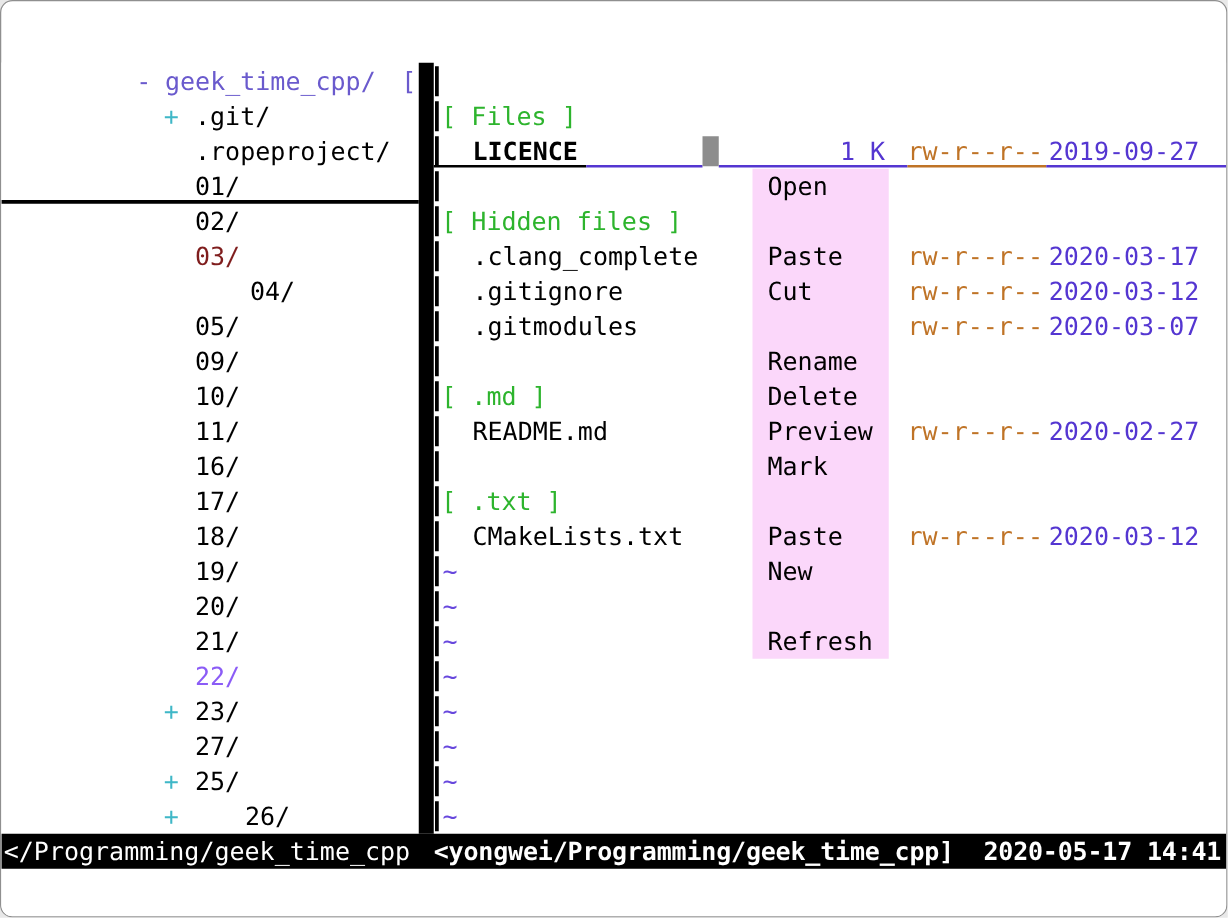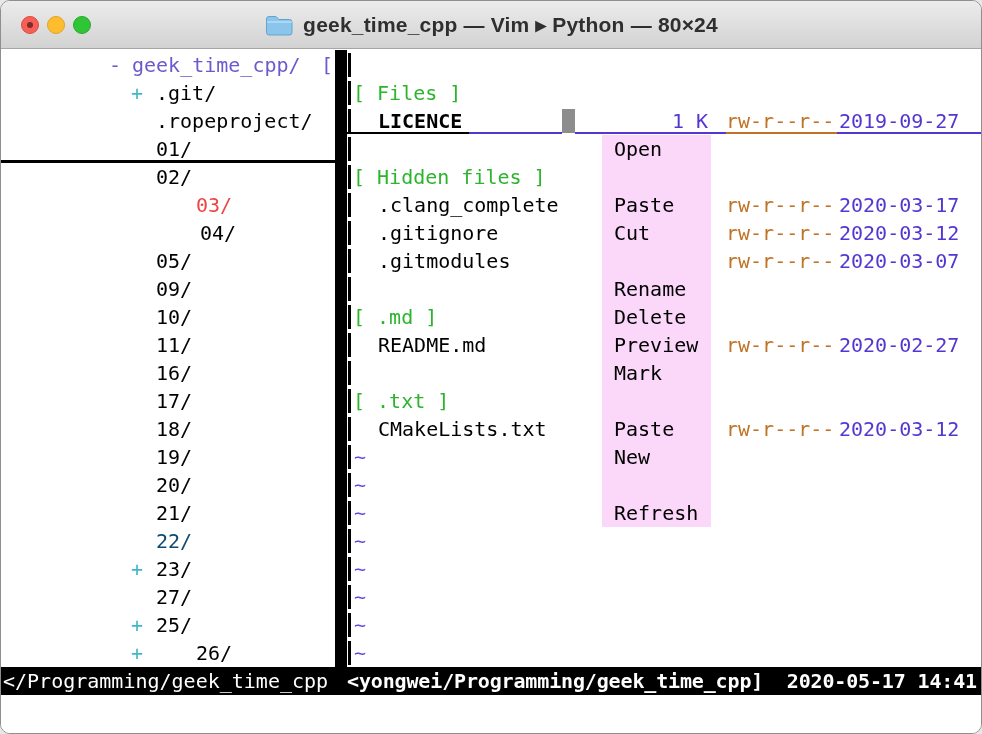--- a/index.html
+++ b/index.html
@@ -29,36 +29,20 @@
   .term{
     position:absolute;left:0;top:49px;right:0;bottom:0;background:#fff;
     font-size:20px;color:#000;overflow:hidden;
   }
   .term div,.term span{position:absolute;white-space:pre;line-height:28px;}
 </style>
 </head>
 <body>
 
 <div class="window">
-  <div class="titlebar">
-    <div class="traffic">
-      <span class="tl red">
-          <i class="dot"></i>
-        </span>
-      <span class="tl yellow"></span>
-      <span class="tl green"></span>
-    </div>
-    <div class="titlegroup">
-      <svg width="30" height="25" viewBox="0 0 30 25">
-        <path d="M2.5 7 q0-2.5 2.5-2.5 h7 l3 3 h10.5 q2.5 0 2.5 2.5 v10.5 q0 2.5-2.5 2.5 H5 q-2.5 0-2.5-2.5 Z" fill="#8cc5eb" stroke="#62a3d0" stroke-width="1"></path>
-        <path d="M3 10 h25" stroke="#b4dcf4" stroke-width="1.4" fill="none"></path>
-      </svg>
-      <span class="titletext">geek_time_cpp — Vim ▸ Python — 80×24</span>
-    </div>
-  </div>
   <div class="term" id="term">
       <div style="left: 334px; top: 0px; width: 12px; height: 617px; background: rgb(0, 0, 0);"></div>
       <div style="left: 347px; top: 3px; width: 3px; height: 24px; background: rgb(0, 0, 0);"></div>
       <div style="left: 347px; top: 31px; width: 3px; height: 24px; background: rgb(0, 0, 0);"></div>
       <div style="left: 347px; top: 59px; width: 3px; height: 24px; background: rgb(0, 0, 0);"></div>
       <div style="left: 347px; top: 87px; width: 3px; height: 24px; background: rgb(0, 0, 0);"></div>
       <div style="left: 347px; top: 115px; width: 3px; height: 24px; background: rgb(0, 0, 0);"></div>
       <div style="left: 347px; top: 143px; width: 3px; height: 24px; background: rgb(0, 0, 0);"></div>
       <div style="left: 347px; top: 171px; width: 3px; height: 24px; background: rgb(0, 0, 0);"></div>
       <div style="left: 347px; top: 199px; width: 3px; height: 24px; background: rgb(0, 0, 0);"></div>
@@ -75,33 +59,33 @@
       <div style="left: 347px; top: 507px; width: 3px; height: 24px; background: rgb(0, 0, 0);"></div>
       <div style="left: 347px; top: 535px; width: 3px; height: 24px; background: rgb(0, 0, 0);"></div>
       <div style="left: 347px; top: 563px; width: 3px; height: 24px; background: rgb(0, 0, 0);"></div>
       <div style="left: 347px; top: 591px; width: 3px; height: 24px; background: rgb(0, 0, 0);"></div>
       <div style="left: 0px; top: 1px; width: 334px; height: 28px;"><span style="left: 108px; top: 0px; width: auto; height: auto; color: rgb(106, 90, 205);">-</span><span style="left: 131px; top: 0px; width: auto; height: auto; color: rgb(106, 90, 205);">geek_time_cpp/</span><span style="left: 320px; top: 0px; width: auto; height: auto; color: rgb(106, 90, 205);">[</span></div>
       <div style="left: 0px; top: 29px; width: 334px; height: 28px;"><span style="left: 130px; top: 0px; width: auto; height: auto; color: rgb(63, 183, 199);">+</span><span style="left: 155px; top: 0px; width: auto; height: auto; color: rgb(0, 0, 0);">.git/</span></div>
       <div style="left: 0px; top: 57px; width: 334px; height: 28px;"><span style="left: 155px; top: 0px; width: auto; height: auto; color: rgb(0, 0, 0);">.ropeproject/</span></div>
       <div style="left: 0px; top: 85px; width: 334px; height: 28px;"><span style="left: 155px; top: 0px; width: auto; height: auto; color: rgb(0, 0, 0);">01/</span></div>
       <div style="left: 0px; top: 110px; width: 334px; height: 2.5px; background: rgb(0, 0, 0);"></div>
       <div style="left: 0px; top: 113px; width: 334px; height: 28px;"><span style="left: 155px; top: 0px; width: auto; height: auto; color: rgb(0, 0, 0);">02/</span></div>
-      <div style="left: 0px; top: 141px; width: 334px; height: 28px;"><span style="left: 155px; top: 0px; width: auto; height: auto; color: #ef4444; margin-left: 40px;">03/</span></div>
+      <div style="left: 0px; top: 141px; width: 334px; height: 28px;"><span style="left: 155px; top: 0px; width: auto; height: auto; color: #7f1d1d;">03/</span></div>
       <div style="left: 0px; top: 169px; width: 334px; height: 28px;"><span style="left: 155px; top: 0px; width: auto; height: auto; color: rgb(0, 0, 0); margin-left: 44px;">04/</span></div>
       <div style="left: 0px; top: 197px; width: 334px; height: 28px;"><span style="left: 155px; top: 0px; width: auto; height: auto; color: rgb(0, 0, 0);">05/</span></div>
       <div style="left: 0px; top: 225px; width: 334px; height: 28px;"><span style="left: 155px; top: 0px; width: auto; height: auto; color: rgb(0, 0, 0);">09/</span></div>
       <div style="left: 0px; top: 253px; width: 334px; height: 28px;"><span style="left: 155px; top: 0px; width: auto; height: auto; color: rgb(0, 0, 0); text-align: right;">10/</span></div>
       <div style="left: 0px; top: 281px; width: 334px; height: 28px;"><span style="left: 155px; top: 0px; width: auto; height: auto; color: rgb(0, 0, 0);">11/</span></div>
       <div style="left: 0px; top: 309px; width: 334px; height: 28px;"><span style="left: 155px; top: 0px; width: auto; height: auto; color: rgb(0, 0, 0);">16/</span></div>
       <div style="left: 0px; top: 337px; width: 334px; height: 28px;"><span style="left: 155px; top: 0px; width: auto; height: auto; color: rgb(0, 0, 0);">17/</span></div>
       <div style="left: 0px; top: 365px; width: 334px; height: 28px;"><span style="left: 155px; top: 0px; width: auto; height: auto; color: rgb(0, 0, 0);">18/</span></div>
       <div style="left: 0px; top: 393px; width: 334px; height: 28px;"><span style="left: 155px; top: 0px; width: auto; height: auto; color: rgb(0, 0, 0);">19/</span></div>
       <div style="left: 0px; top: 421px; width: 334px; height: 28px;"><span style="left: 155px; top: 0px; width: auto; height: auto; color: rgb(0, 0, 0);">20/</span></div>
       <div style="left: 0px; top: 449px; width: 334px; height: 28px;"><span style="left: 155px; top: 0px; width: auto; height: auto; color: rgb(0, 0, 0);">21/</span></div>
-      <div style="left: 0px; top: 477px; width: 334px; height: 28px;"><span style="left: 155px; top: 0px; width: auto; height: auto; color: #0c4a6e;">22/</span></div>
+      <div style="left: 0px; top: 477px; width: 334px; height: 28px;"><span style="left: 155px; top: 0px; width: auto; height: auto; color: #8b5cf6;">22/</span></div>
       <div style="left: 0px; top: 505px; width: 334px; height: 28px;"><span style="left: 130px; top: 0px; width: auto; height: auto; color: rgb(63, 183, 199);">+</span><span style="left: 155px; top: 0px; width: auto; height: auto; color: rgb(0, 0, 0);">23/</span></div>
       <div style="left: 0px; top: 533px; width: 334px; height: 28px;"><span style="left: 155px; top: 0px; width: auto; height: auto; color: rgb(0, 0, 0);">27/</span></div>
       <div style="left: 0px; top: 561px; width: 334px; height: 28px;"><span style="left: 130px; top: 0px; width: auto; height: auto; color: rgb(63, 183, 199);">+</span><span style="left: 155px; top: 0px; width: auto; height: auto; color: rgb(0, 0, 0);">25/</span></div>
       <div style="left: 0px; top: 589px; width: 334px; height: 28px;"><span style="left: 130px; top: 0px; width: auto; height: auto; color: rgb(63, 183, 199);">+</span><span style="left: 155px; top: 0px; width: auto; height: auto; color: rgb(0, 0, 0); margin-left: 40px;">26/</span></div>
       <span style="left: 352px; top: 29px; width: auto; height: 28px; color: rgb(45, 180, 45); text-align: right;">[ Files ]</span>
       <div style="left: 346px; top: 57px; width: 634px; height: 28px;"><span style="left: 31px; top: 0px; width: auto; height: auto; color: rgb(0, 0, 0); font-weight: bold;">LICENCE</span><span style="left: 325px; top: 0px; width: auto; height: auto; color: rgb(84, 54, 209);">1 K</span><span style="left: 379px; top: 0px; width: auto; height: auto; color: rgb(191, 115, 38);">rw-r--r--</span><span style="left: 492px; top: 0px; width: auto; height: auto; color: rgb(84, 54, 209);">2019-09-27</span></div>
       <span style="left: 352px; top: 113px; width: auto; height: 28px; color: rgb(45, 180, 45);">[ Hidden files ]</span>
       <div style="left: 346px; top: 141px; width: 634px; height: 28px;"><span style="left: 31px; top: 0px; width: auto; height: auto; color: rgb(0, 0, 0); font-weight: normal;">.clang_complete</span><span style="left: 379px; top: 0px; width: auto; height: auto; color: rgb(191, 115, 38);">rw-r--r--</span><span style="left: 492px; top: 0px; width: auto; height: auto; color: rgb(84, 54, 209);">2020-03-17</span></div>
       <div style="left: 346px; top: 169px; width: 634px; height: 28px;"><span style="left: 31px; top: 0px; width: auto; height: auto; color: rgb(0, 0, 0); font-weight: normal;">.gitignore</span><span style="left: 379px; top: 0px; width: auto; height: auto; color: rgb(191, 115, 38);">rw-r--r--</span><span style="left: 492px; top: 0px; width: auto; height: auto; color: rgb(84, 54, 209);">2020-03-12</span></div>
       <div style="left: 346px; top: 197px; width: 634px; height: 28px;"><span style="left: 31px; top: 0px; width: auto; height: auto; color: rgb(0, 0, 0); font-weight: normal;">.gitmodules</span><span style="left: 379px; top: 0px; width: auto; height: auto; color: rgb(191, 115, 38);">rw-r--r--</span><span style="left: 492px; top: 0px; width: auto; height: auto; color: rgb(84, 54, 209);">2020-03-07</span></div>

